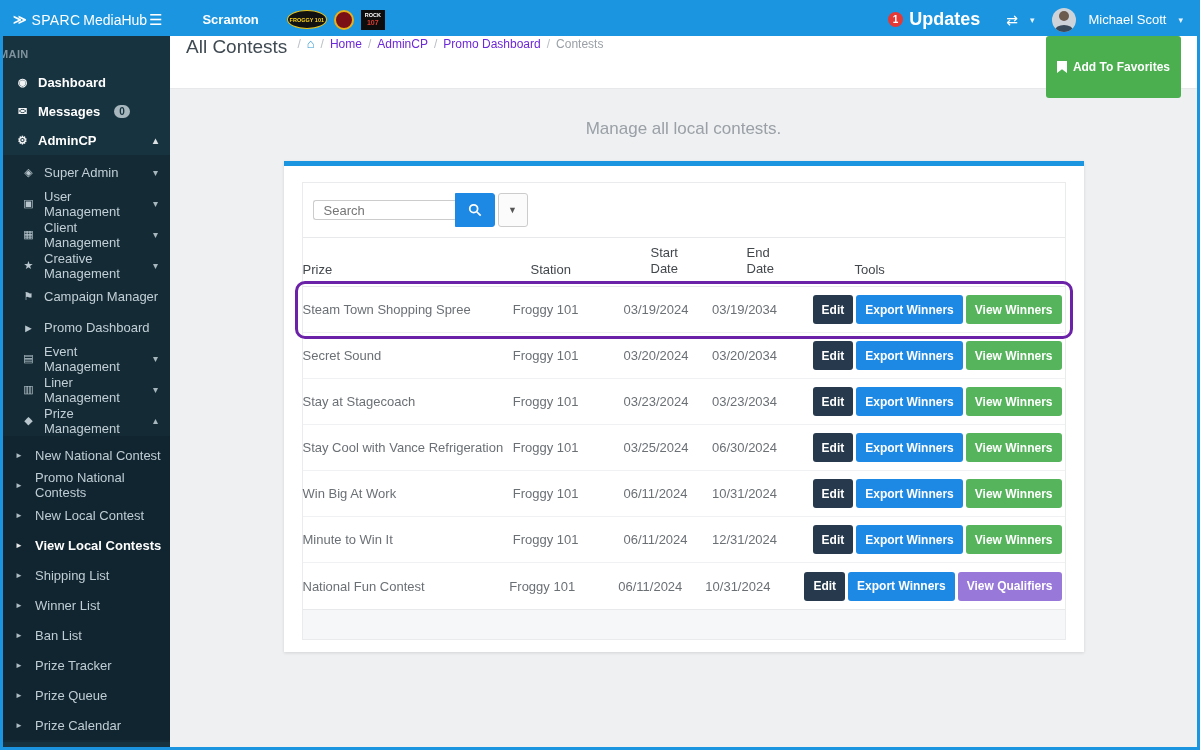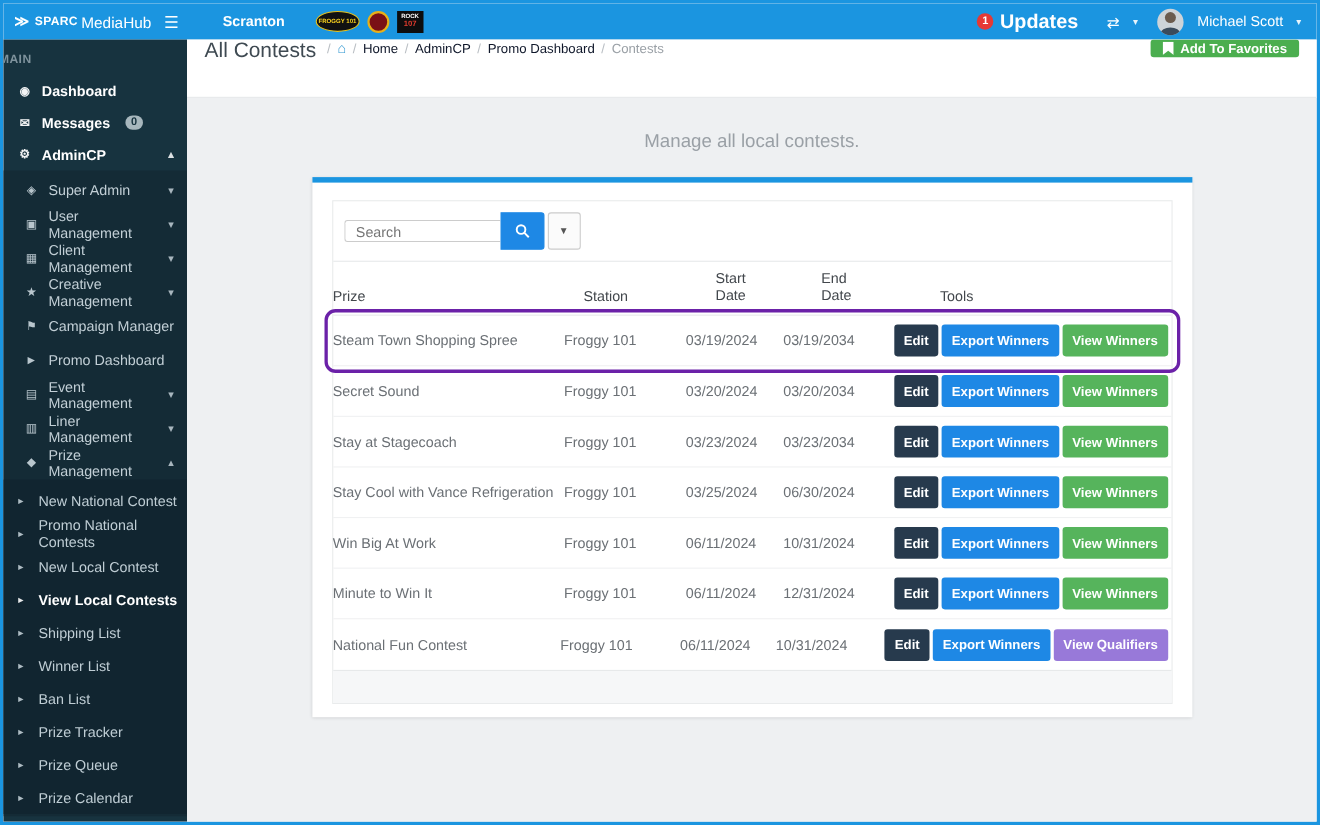--- a/index.html
+++ b/index.html
@@ -5,21 +5,21 @@
   *{box-sizing:border-box;margin:0;padding:0}
   html,body{width:1200px;height:750px;overflow:hidden}
   body{font-family:"Liberation Sans",sans-serif;background:#fff}
   button{font-family:inherit;cursor:pointer}
   .page{position:relative;width:1200px;height:750px;background:#eef0f2;border:3px solid #1b95e0;overflow:hidden}
 
   
   .topbar{position:absolute;top:0;left:0;right:0;height:33px;background:#1b95e0;display:flex;align-items:center;color:#fff}
   .brand{display:flex;align-items:center;gap:5px;padding-left:10px;width:132px;cursor:pointer}
   .brand-icon{font-size:13px;font-weight:bold}
-  .brand-bold{font-weight:bold;font-size:11px;letter-spacing:.3px}
+  .brand-bold{font-weight:normal;font-size:14px;letter-spacing:.3px}
   .brand-light{font-weight:300;font-size:14px;margin-left:-2px}
   .hamburger{font-size:15px;padding:0 14px;cursor:pointer}
   .market{font-size:13px;font-weight:600;margin-left:26px;cursor:pointer}
   .station-logos{display:flex;align-items:center;gap:7px;margin-left:28px}
   .logo-oval{width:40px;height:19px;background:#111;border:1px solid #e5c11d;border-radius:50%;display:flex;align-items:center;justify-content:center;color:#ffd61e;font-size:5.5px;font-weight:bold;cursor:pointer}
   .logo-circle{width:20px;height:20px;border-radius:50%;background:#7a1016;border:2px solid #e8b018;cursor:pointer}
   .logo-square{width:24px;height:20px;background:#0d0d0d;display:flex;flex-direction:column;align-items:center;justify-content:center;line-height:1;cursor:pointer}
   .logo-square .t{color:#fff;font-size:5.5px;font-weight:bold}
   .logo-square .b{color:#e23c2e;font-size:7px;font-weight:bold}
   .topbar-right{margin-left:auto;display:flex;align-items:center;gap:12px;padding-right:14px}
@@ -47,24 +47,24 @@
   .side-item.leaf{padding:0 8px 0 12px;height:30px;color:#bfcdd4;font-weight:400}
   .leaf-icon{font-size:8px;width:12px;flex:0 0 12px;opacity:.9}
   .side-item.leaf.active{color:#fff;font-weight:bold}
 
   
   .main{position:absolute;top:33px;left:167px;right:0;bottom:0;background:#eef0f2;overflow:hidden}
   .content-header{height:53px;background:#fff;display:flex;align-items:flex-start;padding:0 16px;border-bottom:1px solid #e6e8ea}
   .page-title{font-size:19px;color:#3f4a52;font-weight:400;margin-right:10px}
   .breadcrumb{display:flex;align-items:center;gap:6px;font-size:12px;color:#9aa0a6}
   .crumb-sep{color:#b9bec3}
-  .crumb-link{color:#0f172a;cursor:pointer}
+  .crumb-link{color:#6d28d9;cursor:pointer}
   .home-icon{color:#3097d1;font-size:13px;cursor:pointer}
   .crumb-current{color:#9aa0a6}
-  .fav-btn{margin-left:auto;display:flex;align-items:center;gap:6px;background:#4bae4f;color:#fff;border:none;border-radius:3px;font-size:12px;font-weight:bold;padding:1px 11px}
+  .fav-btn{margin-left:auto;display:flex;align-items:center;gap:6px;background:#4bae4f;color:#fff;border:none;border-radius:3px;font-size:12px;font-weight:bold;padding:24px 11px}
 
   .subtitle{text-align:center;margin-top:30px;font-size:17px;color:#9aa0a6;font-weight:400}
 
   .card{width:800px;margin:22px auto 0;background:#fff;border-top:5px solid #1b95e0;box-shadow:0 1px 3px rgba(0,0,0,.12);padding-bottom:12px}
   .view-line{display:flex;justify-content:center;align-items:center;gap:8px;padding-top:22px}
   .view-all-link{color:#2e9ad8;font-size:14.5px;cursor:pointer}
   .expired-btn{background:#f5a72b;color:#fff;border:none;border-radius:3px;font-size:12.5px;font-weight:bold;padding:8px 10px;height:31px}
 
   .panel{position:relative;margin:16px 18px 0;border:1px solid #e9ebec}
   .search-row{display:flex;align-items:center;padding:10px}

